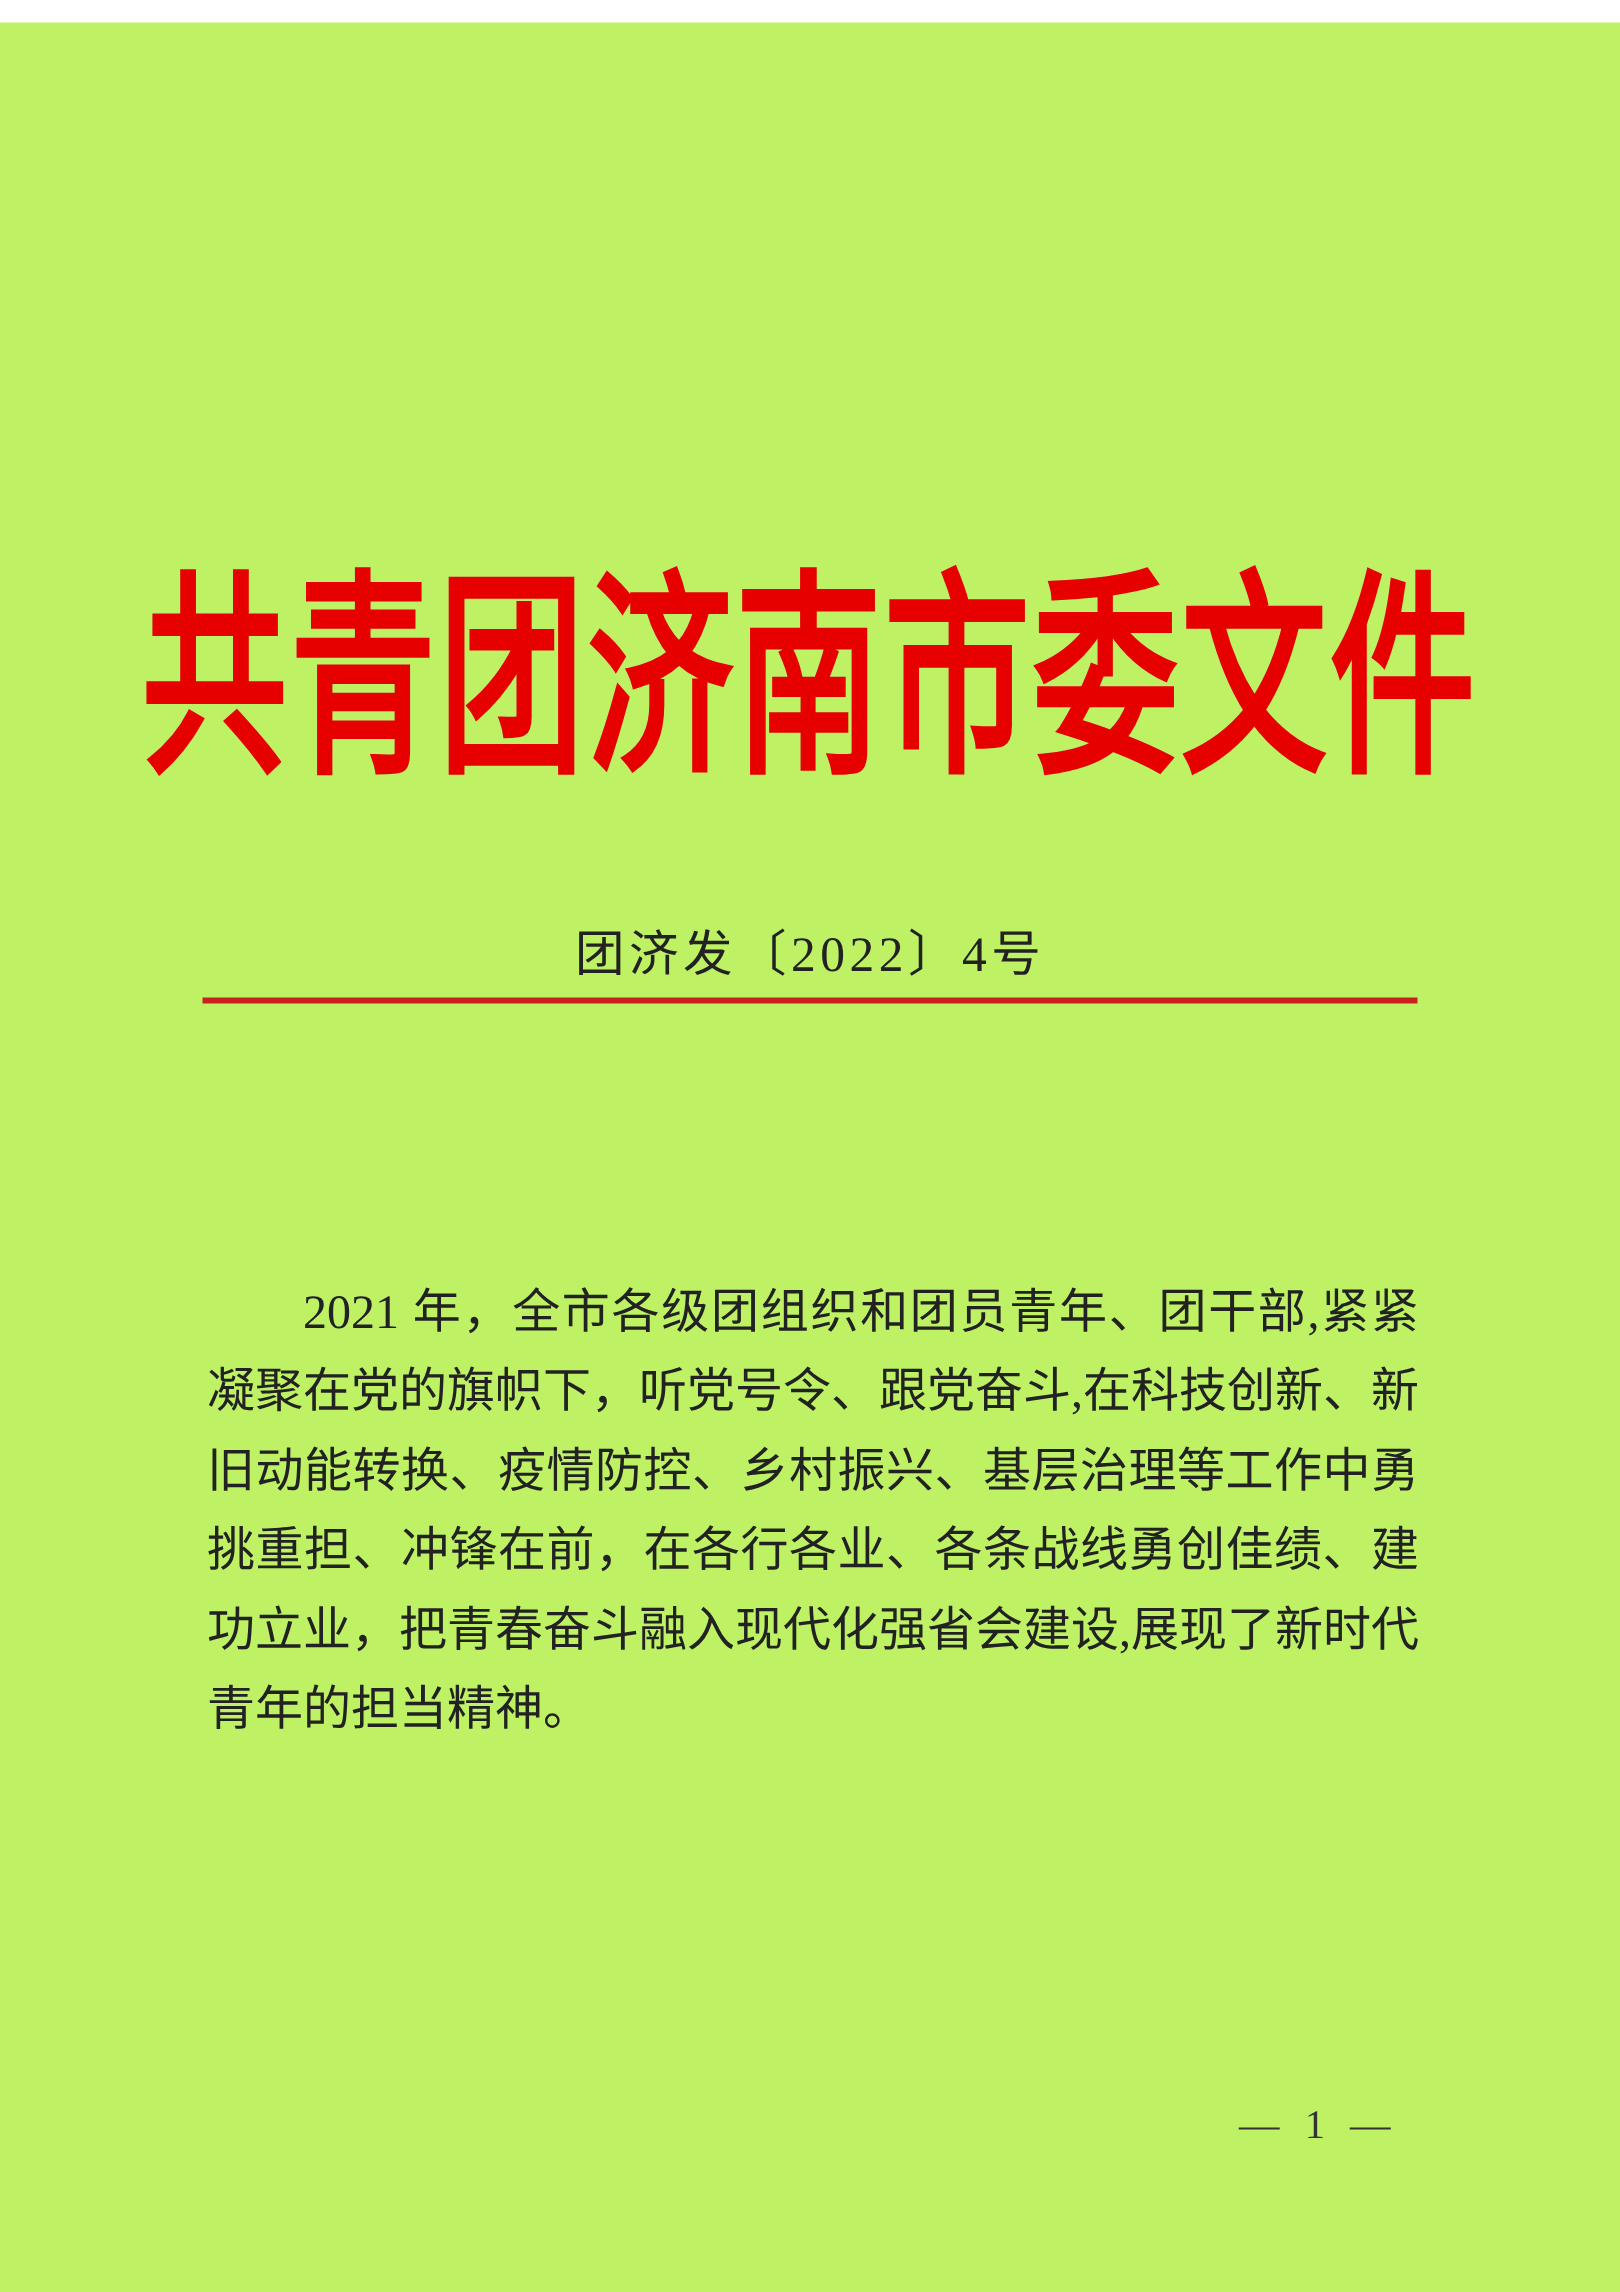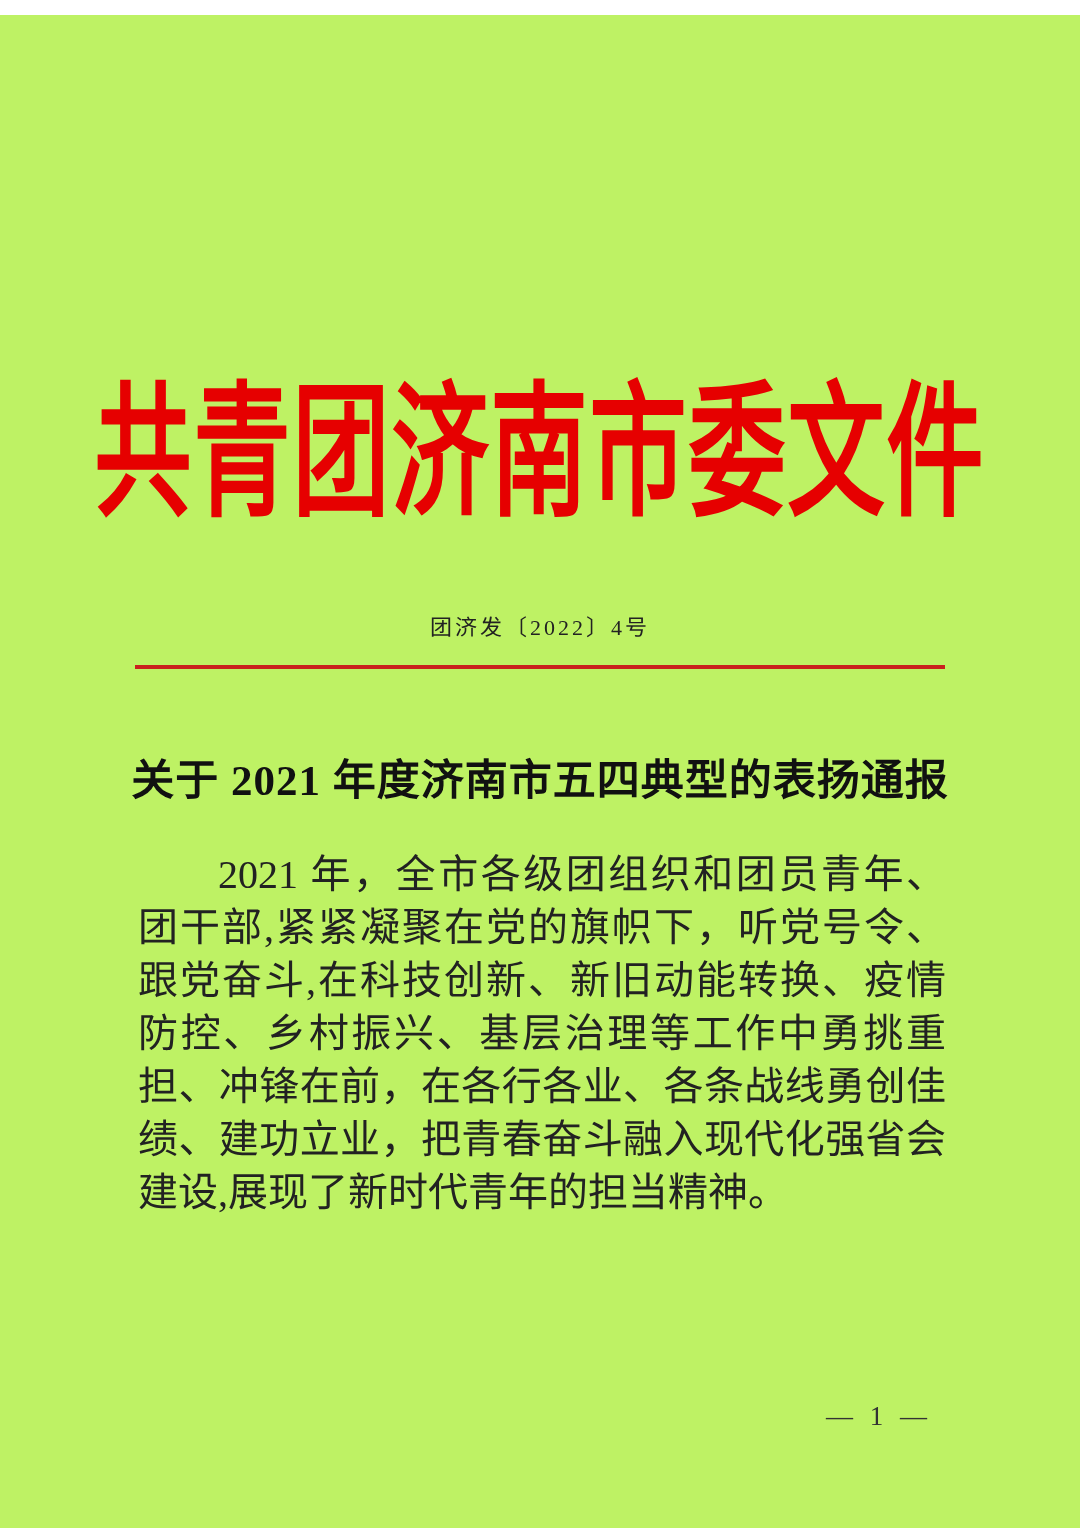--- a/index.html
+++ b/index.html
@@ -31,21 +31,21 @@
     transform-origin: center top;
     letter-spacing: 2px;
     white-space: nowrap;
   }
   .doc-number {
     position: absolute;
     top: 594px;
     left: 0;
     width: 100%;
     text-align: center;
-    font-size: 22px;
+    font-size: 33px;
     letter-spacing: 3px;
     color: #222222;
   }
   .red-line {
     position: absolute;
     left: 135px;
     right: 135px;
     top: 650px;
     height: 4px;
     background: var(--divider-red, #c9211e);
@@ -60,21 +60,21 @@
     font-size: 43px;
     font-weight: bold;
     letter-spacing: 1px;
     color: #111111;
   }
   .body-text {
     position: absolute;
     left: 138px;
     top: 833px;
     width: 808px;
-    font-size: 40px;
+    font-size: 32px;
     line-height: 53px;
     text-align: justify;
     color: #222222;
   }
   .body-text p {
     margin: 0;
     padding: 0;
     text-indent: 2em;
   }
   .page-number {
@@ -90,20 +90,19 @@
 </head>
 <body>
 
 <div class="page">
   <div class="masthead">共青团济南市委文件</div>
 
   <div class="doc-number">团济发〔2022〕4号</div>
 
   <div class="red-line"></div>
 
-  <h1 class="doc-title">关于 2021 年度济南市五四典型的表扬通报</h1>
 
   <div class="body-text">
     <p>2021 年，全市各级团组织和团员青年、团干部,紧紧凝聚在党的旗帜下，听党号令、跟党奋斗,在科技创新、新旧动能转换、疫情防控、乡村振兴、基层治理等工作中勇挑重担、冲锋在前，在各行各业、各条战线勇创佳绩、建功立业，把青春奋斗融入现代化强省会建设,展现了新时代青年的担当精神。</p>
   </div>
 
   <div class="page-number">— 1 —</div>
 </div>
 
 </body></html>

